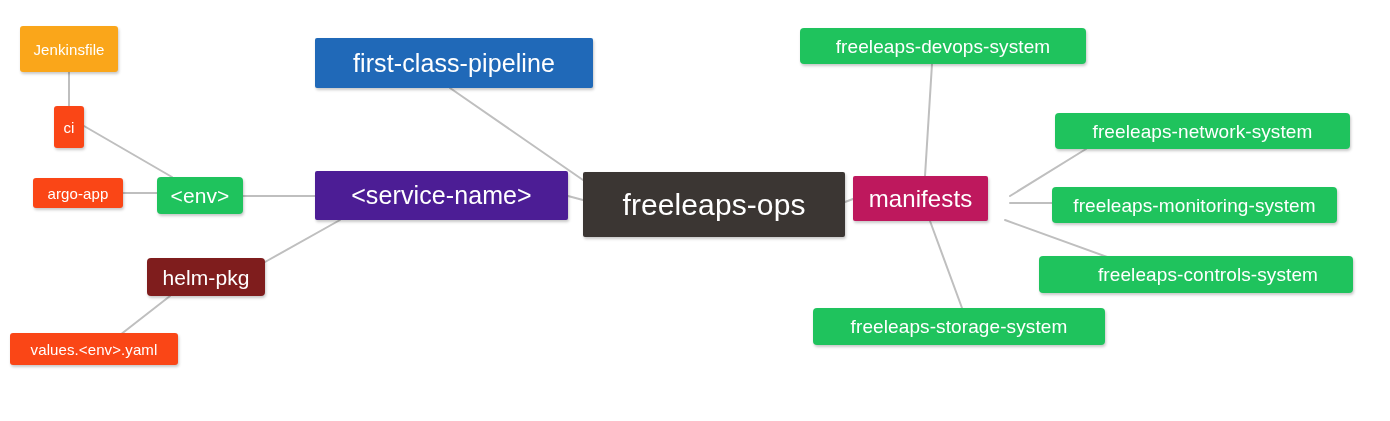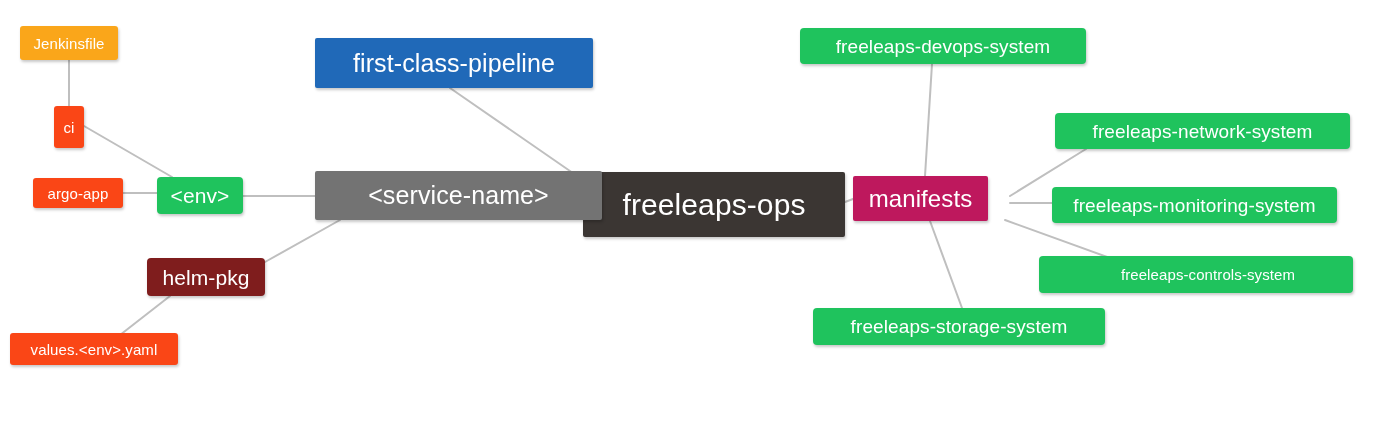--- a/index.html
+++ b/index.html
@@ -61,28 +61,28 @@
       <line x1="69" y1="106" x2="69" y2="56" stroke="#bfbfbf" stroke-width="2" stroke-linecap="round"></line>
       <line x1="170" y1="296" x2="120" y2="335" stroke="#bfbfbf" stroke-width="2" stroke-linecap="round"></line>
       <line x1="925" y1="176" x2="932" y2="64" stroke="#bfbfbf" stroke-width="2" stroke-linecap="round"></line>
       <line x1="1010" y1="196" x2="1086" y2="149" stroke="#bfbfbf" stroke-width="2" stroke-linecap="round"></line>
       <line x1="1010" y1="203" x2="1052" y2="203" stroke="#bfbfbf" stroke-width="2" stroke-linecap="round"></line>
       <line x1="1005" y1="220" x2="1110" y2="258" stroke="#bfbfbf" stroke-width="2" stroke-linecap="round"></line>
       <line x1="930" y1="221" x2="962" y2="308" stroke="#bfbfbf" stroke-width="2" stroke-linecap="round"></line>
     </svg>
   <div id="node-layer">
       <div class="node lvl-root" style="left: 583px; top: 172px; width: 262px; height: 65px; background: rgb(59, 54, 51); font-size: 30px;">freeleaps-ops</div>
-      <div class="node lvl-1" style="left: 315px; top: 171px; width: 287px; height: 49px; background: #737373; font-size: 25px; text-align: right;">&lt;service-name&gt;</div>
+      <div class="node lvl-1" style="left: 315px; top: 171px; width: 253px; height: 49px; background: #4c1d95; font-size: 25px; text-align: right;">&lt;service-name&gt;</div>
       <div class="node lvl-1" style="left: 315px; top: 38px; width: 278px; height: 50px; background: rgb(32, 105, 184); font-size: 25px;">first-class-pipeline</div>
       <div class="node lvl-1" style="left: 853px; top: 176px; width: 135px; height: 45px; background: #be185d; font-size: 24px;">manifests</div>
       <div class="node lvl-2" style="left: 157px; top: 177px; width: 86px; height: 37px; background: rgb(31, 195, 93); font-size: 21px;">&lt;env&gt;</div>
       <div class="node lvl-2" style="left: 147px; top: 258px; width: 118px; height: 38px; background: #7f1d1d; font-size: 21px;">helm-pkg</div>
       <div class="node lvl-2" style="left: 800px; top: 28px; width: 286px; height: 36px; background: rgb(31, 195, 93); font-size: 19px;">freeleaps-devops-system</div>
       <div class="node lvl-2" style="left: 1055px; top: 113px; width: 295px; height: 36px; background: rgb(31, 195, 93); font-size: 19px;">freeleaps-network-system</div>
       <div class="node lvl-2" style="left: 1052px; top: 187px; width: 285px; height: 36px; background: rgb(31, 195, 93); font-size: 19px;">freeleaps-monitoring-system</div>
-      <div class="node lvl-2" style="left: 1039px; top: 256px; width: 314px; height: 37px; background: rgb(31, 195, 93); font-size: 15px; padding-left: 24px;">freeleaps-controls-system</div>
+      <div class="node lvl-2" style="left: 1039px; top: 256px; width: 314px; height: 37px; background: rgb(31, 195, 93); font-size: 19px; padding-left: 24px;">freeleaps-controls-system</div>
       <div class="node lvl-2" style="left: 813px; top: 308px; width: 292px; height: 37px; background: rgb(31, 195, 93); font-size: 19px;">freeleaps-storage-system</div>
-      <div class="node lvl-3" style="left: 20px; top: 26px; width: 98px; height: 34px; background: rgb(250, 166, 26); font-size: 15px;">Jenkinsfile</div>
+      <div class="node lvl-3" style="left: 20px; top: 26px; width: 98px; height: 46px; background: rgb(250, 166, 26); font-size: 15px;">Jenkinsfile</div>
       <div class="node lvl-3" style="left: 54px; top: 106px; width: 30px; height: 42px; background: rgb(250, 70, 22); font-size: 15px;">ci</div>
       <div class="node lvl-3" style="left: 33px; top: 178px; width: 90px; height: 30px; background: rgb(250, 70, 22); font-size: 15px;">argo-app</div>
       <div class="node lvl-3" style="left: 10px; top: 333px; width: 168px; height: 32px; background: rgb(250, 70, 22); font-size: 15px;">values.&lt;env&gt;.yaml</div>
     </div>
 </div>
 
 </body></html>

